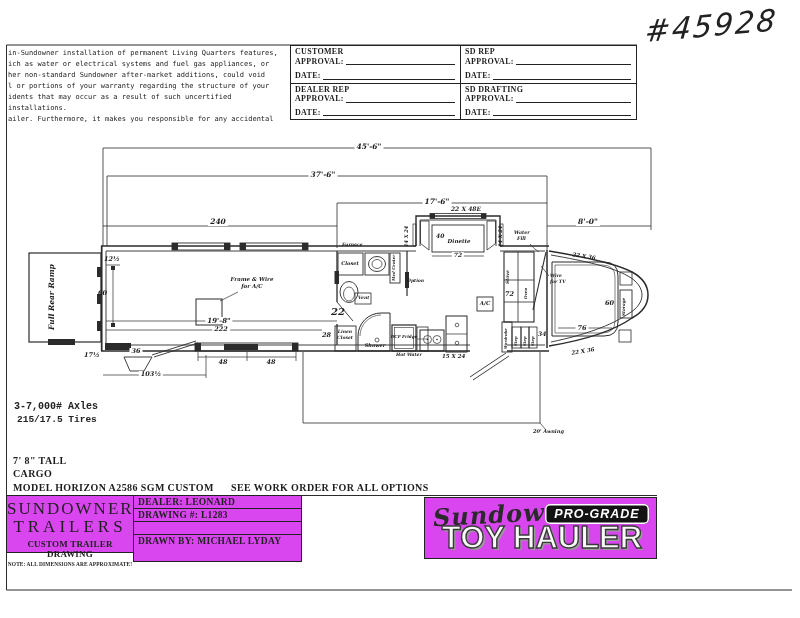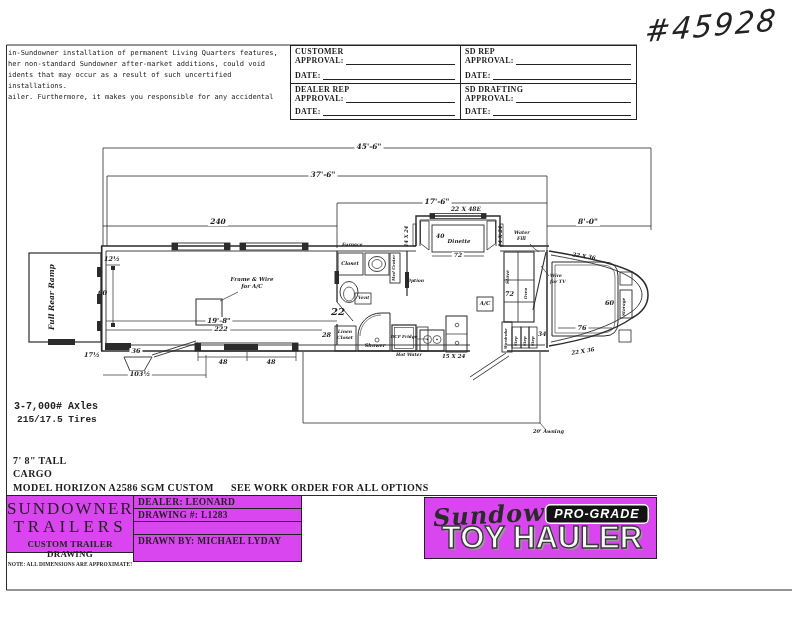--- a/index.html
+++ b/index.html
@@ -18,21 +18,21 @@
         font-family:"DejaVu Sans Mono",monospace;font-size:7px;line-height:11px;color:#222}
   
   .ap{position:absolute;left:290px;top:45px;width:347px;height:75px;border:1.3px solid #222;
       display:flex;box-sizing:border-box;background:#fff}
   .ap-col{width:170px;display:flex;flex-direction:column;box-sizing:border-box}
   .ap-col.first{border-right:1.3px solid #222}
   .ap-col.second{flex:1}
   .ap-cell{height:50%;position:relative;box-sizing:border-box;padding:1px 4px 4px 4px;
            font-size:8px;font-weight:bold;letter-spacing:.3px}
   .ap-cell.bot{border-top:1.2px solid #222}
-  .ap-l2,.ap-date{display:flex;align-items:flex-start}
+  .ap-l2,.ap-date{display:flex;align-items:center}
   .sig{flex:1;border-bottom:1px solid #222;margin:0 1px 1px 2px;height:8px}
   .ap-date{position:absolute;left:4px;right:4px;bottom:2px}
   
   .mono{font-family:"Liberation Mono",monospace;font-weight:bold;color:#222}
   .spec{font-weight:bold;letter-spacing:.4px;color:#1d1d1d}
   
   .tb{position:absolute;border:1.2px solid #222;box-sizing:border-box;background:#d946ef}
   .tb-left{left:6px;top:495px;width:128px;height:58px;text-align:center}
   .co1{font-size:17px;letter-spacing:2px;margin-top:3px}
   .co2{font-size:17px;letter-spacing:4px;margin-top:-2px}
@@ -202,21 +202,23 @@
     <line x1="540" y1="423" x2="546" y2="430" stroke-width="0.7"></line>
 
     <line x1="6.5" y1="495.5" x2="657" y2="495.5"></line>
   </g>
 </svg>
 
 <div class="hand">#45928</div>
 
 <div class="disc">
   <div>in-Sundowner installation of permanent Living Quarters features,</div>
+  <div>ich as water or electrical systems and fuel gas appliances, or</div>
   <div>her non-standard Sundowner after-market additions, could void</div>
+  <div>l or portions of your warranty regarding the structure of your</div>
   <div>idents that may occur as a result of such uncertified installations.</div>
   <div>ailer.  Furthermore, it makes you responsible for any accidental</div>
 </div>
 
 <div class="ap">
   <div class="ap-col first">
     <div class="ap-cell">
       <div class="ap-l1">CUSTOMER</div>
       <div class="ap-l2">
           <span>APPROVAL:</span>
@@ -280,21 +282,21 @@
 <span class="lb" style="left:104px;top:256px;font-size:6.5px">12½</span>
 <span class="lb" style="left:98px;top:290px;font-size:6.5px">60</span>
 <span class="lb ctr" style="left:252px;top:277px;font-size:5.5px">Frame &amp; Wire</span>
 <span class="lb ctr" style="left:252px;top:284px;font-size:5.5px">for A/C</span>
 <span class="lb ctr wbg" style="left:219px;top:317px;font-size:7px">19'-8"</span>
 <span class="lb ctr wbg" style="left:221px;top:326px;font-size:6.5px">222</span>
 <span class="lb" style="left:331px;top:307px;font-size:10px">22</span>
 <span class="lb" style="left:322px;top:332px;font-size:6.5px">28</span>
 <span class="lb" style="left:84px;top:352px;font-size:6.5px">17½</span>
 <span class="lb ctr wbg" style="left:136px;top:348px;font-size:6.5px">36</span>
-<span class="lb ctr wbg" style="left:140px;top:371px;font-size:6.5px">103½</span>
+<span class="lb ctr wbg" style="left:151px;top:371px;font-size:6.5px">103½</span>
 <span class="lb ctr" style="left:223px;top:359px;font-size:6.5px">48</span>
 <span class="lb ctr" style="left:271px;top:359px;font-size:6.5px">48</span>
 <span class="lb" style="left:342px;top:243px;font-size:4.5px">Furnace</span>
 <span class="lb ctr" style="left:350px;top:261px;font-size:5px">Closet</span>
 <span class="lb v90" style="left:392px;top:281px;font-size:4px">Med Center</span>
 <span class="lb" style="left:407px;top:279px;font-size:4.5px">Option</span>
 <span class="lb" style="left:358px;top:296px;font-size:4.5px">Vent</span>
 <span class="lb ctr" style="left:345px;top:330px;font-size:4.5px">Linen</span>
 <span class="lb ctr" style="left:345px;top:336px;font-size:4.5px">Closet</span>
 <span class="lb ctr" style="left:375px;top:343px;font-size:5px">Shower</span>

